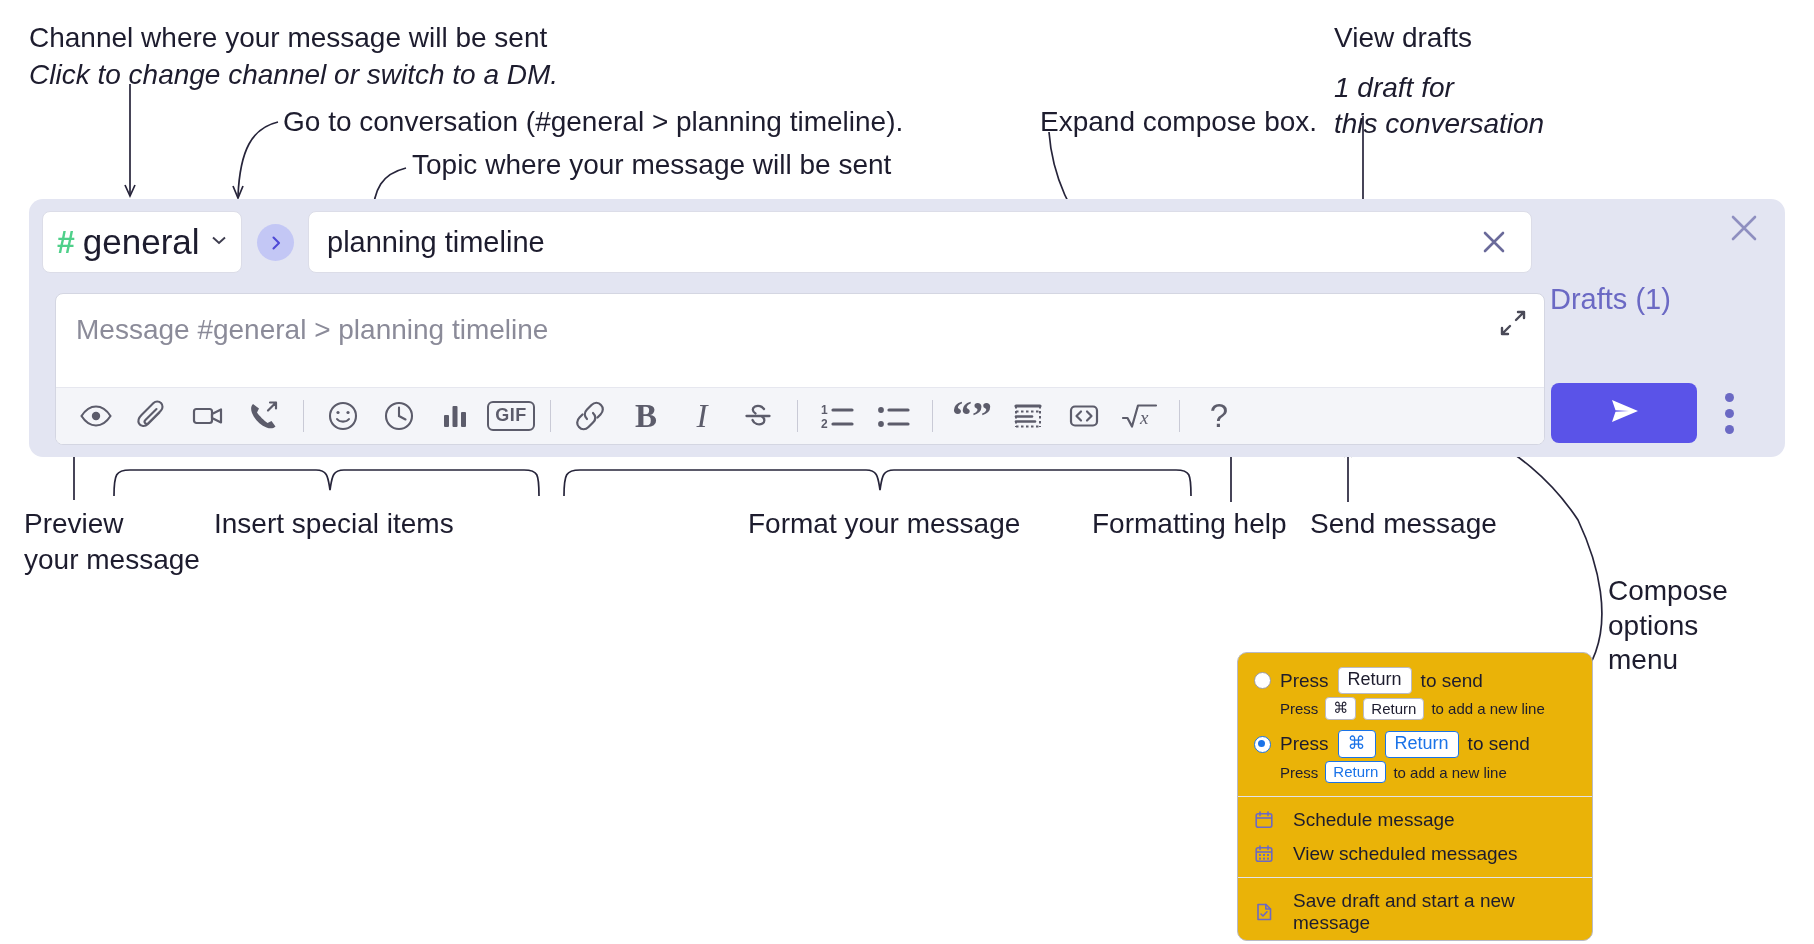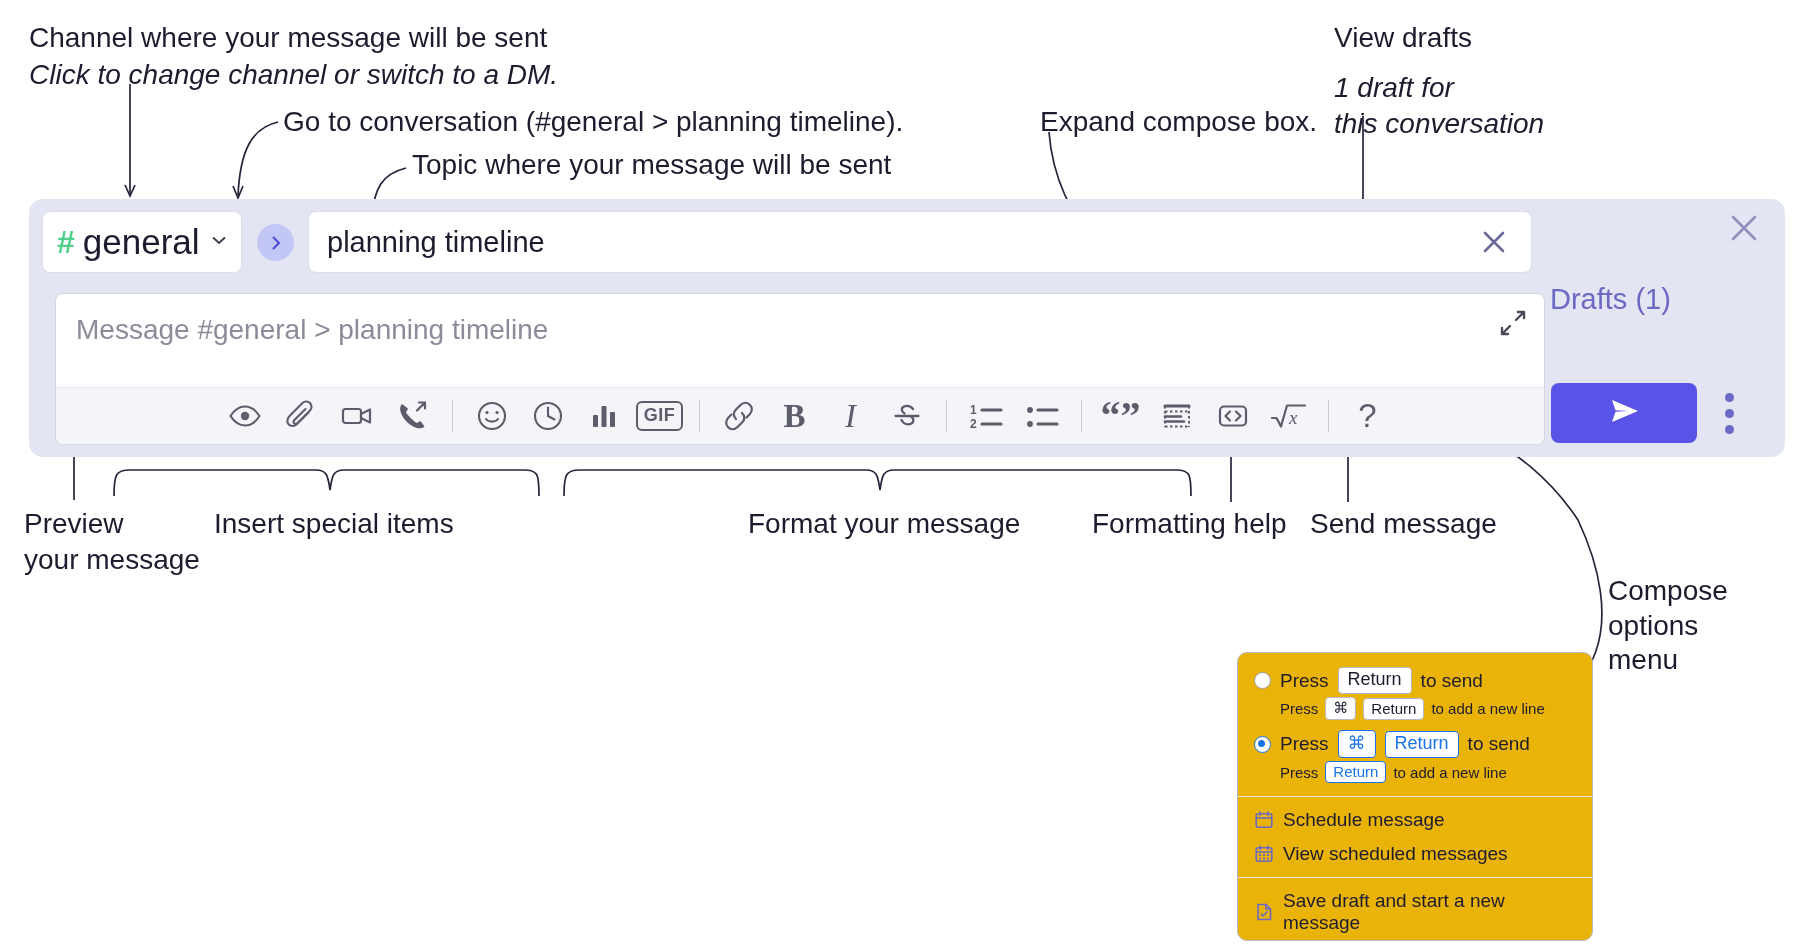--- a/index.html
+++ b/index.html
@@ -93,21 +93,20 @@
     display: flex; align-items: center; justify-content: center;
   }
 
   .toolbar {
     position: absolute; left: 0; bottom: 0;
     width: 1488px; height: 57px;
     background: #f4f5f9;
     border-top: 1px solid #e6e7ef;
     display: flex; align-items: center;
     padding-left: 12px;
-    justify-content: center;
   }
   .tb-icon {
     width: 56px; height: 46px;
     display: flex; align-items: center; justify-content: center;
     color: #5c5c6b;
     flex: 0 0 auto;
   }
   .tb-icon svg { display: block; }
   .tb-sep {
     width: 1px; height: 32px;
@@ -180,21 +179,21 @@
   .menu-sub-row { display: flex; align-items: center; gap: 7px; padding: 2px 16px 7px 42px; font-size: 15px; }
   .key {
     border: 1px solid #b9bac6; border-radius: 4px;
     padding: 1px 7px 2px; font-size: 15px;
     background: #fff; color: #1d1c2e; display: inline-block;
   }
   .key.big { font-size: 18px; padding: 1px 9px 3px; }
   .key.blue { border-color: #1a73e8; color: #1a73e8; }
   .menu-divider { height: 1px; background: #e2e2ea; margin: 6px 0; }
   .menu-item {
-    display: flex; align-items: center; gap: 9px;
+    display: flex; align-items: center; gap: 19px;
     padding: 6px 16px; font-size: 19px;
   }
   .menu-item svg { display: block; flex: 0 0 auto; }
 </style>
 </head>
 <body>
 
 <div id="stage">
 
   <svg id="leaders" viewBox="0 0 1814 944">

